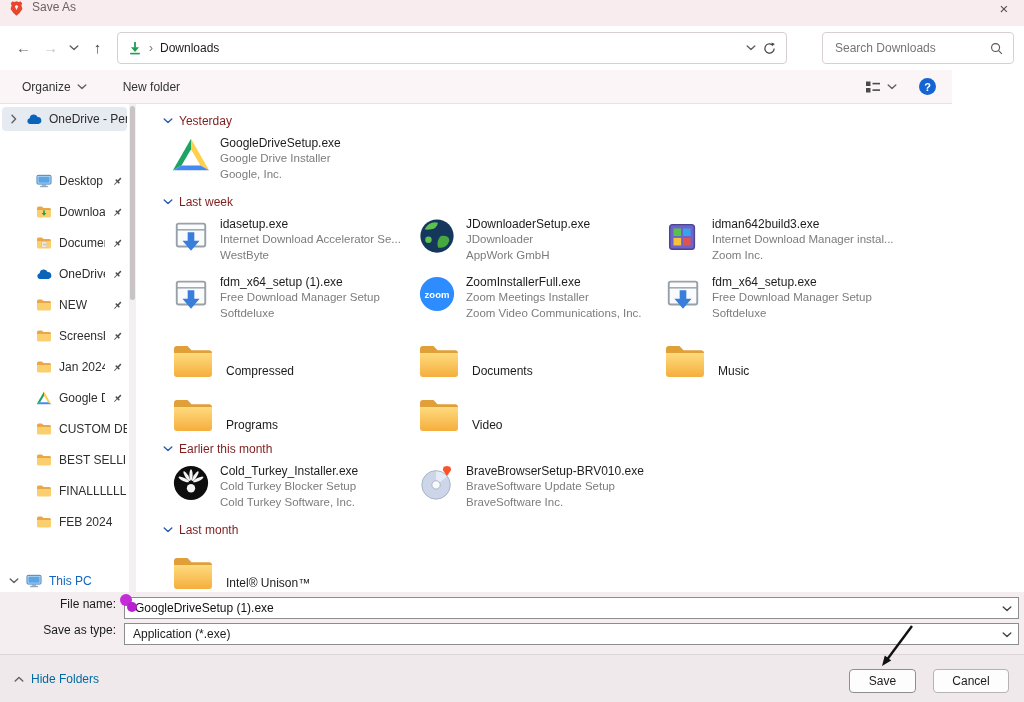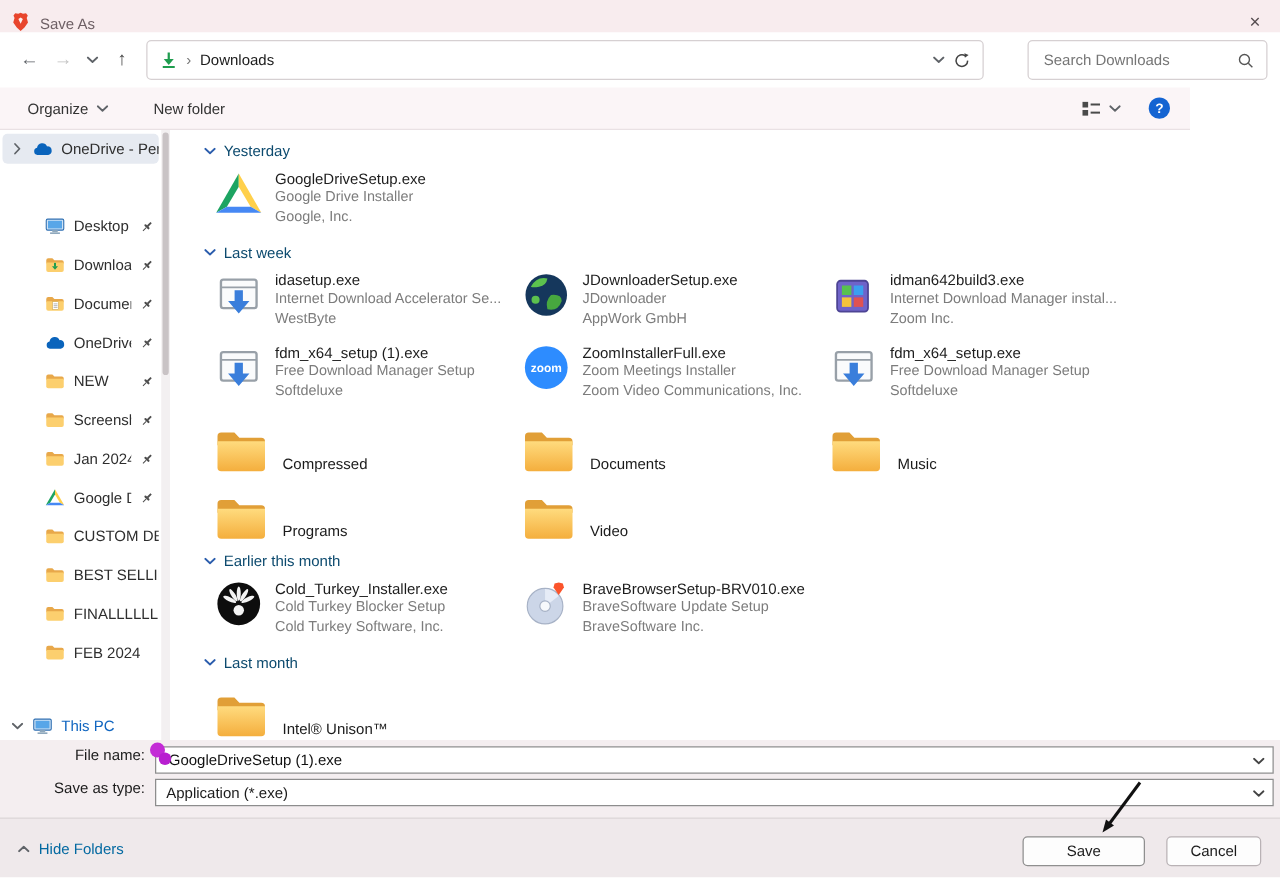--- a/index.html
+++ b/index.html
@@ -6,21 +6,21 @@
   html,body{margin:0;padding:0}
   body{width:1024px;height:702px;position:relative;overflow:hidden;background:#fff;
        font-family:"Liberation Sans",sans-serif;font-size:12px;color:#1b1b1b}
   svg{display:block}
   .ch{width:10px;height:6px;color:#5f6368}
   .rright{transform:rotate(-90deg)}
   .rup{transform:rotate(180deg)}
 
   
   .titlebar{position:absolute;top:0;left:0;width:1024px;height:26px;background:#f8ecee;
-            display:flex;align-items:flex-end;gap:8px;padding:0 9px}
+            display:flex;align-items:flex-start;gap:8px;padding:0 9px}
   .bravei{width:15px;height:17px}
   .wtitle{color:#6e6065}
   .close{margin-left:auto;width:22px;text-align:center;font-size:15px;color:#564d50}
 
   
   .navrow{position:absolute;top:26px;left:0;width:1024px;height:44px;background:#fff;
           display:flex;align-items:center;padding:0 10px}
   .navbtn{width:27px;text-align:center;font-size:15px;line-height:26px}
   .b-back{color:#5f6368}.b-fwd{color:#c3c3c3}.b-up{color:#474747}
   .navchev{width:20px;display:flex;justify-content:center}
@@ -53,21 +53,21 @@
   .slabel{flex:1;white-space:nowrap;overflow:hidden;color:#2e2e2e}
   .sicon{width:16px;height:14px;flex:none}
   .sicon.cl{height:11px}
   .pin{width:11px;height:11px;margin-right:4px;flex:none}
   .sp31{height:31px}.sp28{height:28px}
   .sbar{position:absolute;left:129px;top:104px;width:7px;height:492px;background:#f3f0f1}
   .sbthumb{position:absolute;left:1px;top:2px;width:5px;height:194px;background:#c9c3c5;border-radius:3px}
 
   
   .main{position:absolute;left:150px;top:104px;width:874px;height:488px;overflow:hidden;padding-left:22px}
-  .ghead{display:flex;align-items:center;gap:6px;color:#0c4a6e;margin:10px 0 7px -9px}
+  .ghead{display:flex;align-items:center;gap:6px;color:#7f1d1d;margin:10px 0 7px -9px}
   .ghead .ch{color:#2b5dad}
   .grid{display:grid;grid-template-columns:246px 246px 246px;row-gap:8px}
   .fitem{display:flex;gap:10px;height:50px}
   .ficon{width:38px;height:38px;flex:none;margin-top:1px}
   .fname{line-height:16px;color:#1d1d1d;white-space:nowrap}
   .fsub{font-size:11.5px;line-height:15.5px;color:#7c7c7c;white-space:nowrap}
   .folder{display:flex;align-items:flex-end;gap:12px;height:46px}
   .folicon{width:42px;height:34px;flex:none}
 
   
@@ -78,21 +78,21 @@
   .combo{position:relative;flex:1;margin-right:5px;height:22px;background:#fff;border:1px solid #8d8d8d;
          display:flex;align-items:center;padding:0 22px 0 8px}
   .combo input{width:100%;border:0;outline:0;background:transparent;font:inherit;color:#111}
   .combochev{position:absolute;right:6px;top:8px;color:#444}
 
   
   .footer{position:absolute;left:0;top:654px;width:1024px;height:48px;background:#efe9eb;border-top:1px solid #dcd5d8}
   .hidef{position:absolute;left:14px;top:17px;display:flex;align-items:center;gap:7px;color:#0369a1}
   .btn{position:absolute;top:14px;height:24px;background:#fdfdfd;border:1px solid #b9b2b5;border-radius:4px;
        font:inherit;color:#1b1b1b}
-  .btn.save{right:108px;width:98px;border-color:#8f8f8f}
+  .btn.save{right:108px;width:67px;border-color:#8f8f8f}
   .btn.cancel{right:15px;width:76px}
 
   .overlay{position:absolute;pointer-events:none;z-index:50}
 </style>
 </head>
 <body>
 
 <svg style="position:absolute;width:0;height:0" aria-hidden="true">
   <defs>
     <linearGradient id="gfol" x1="0" y1="0" x2="0" y2="1">

